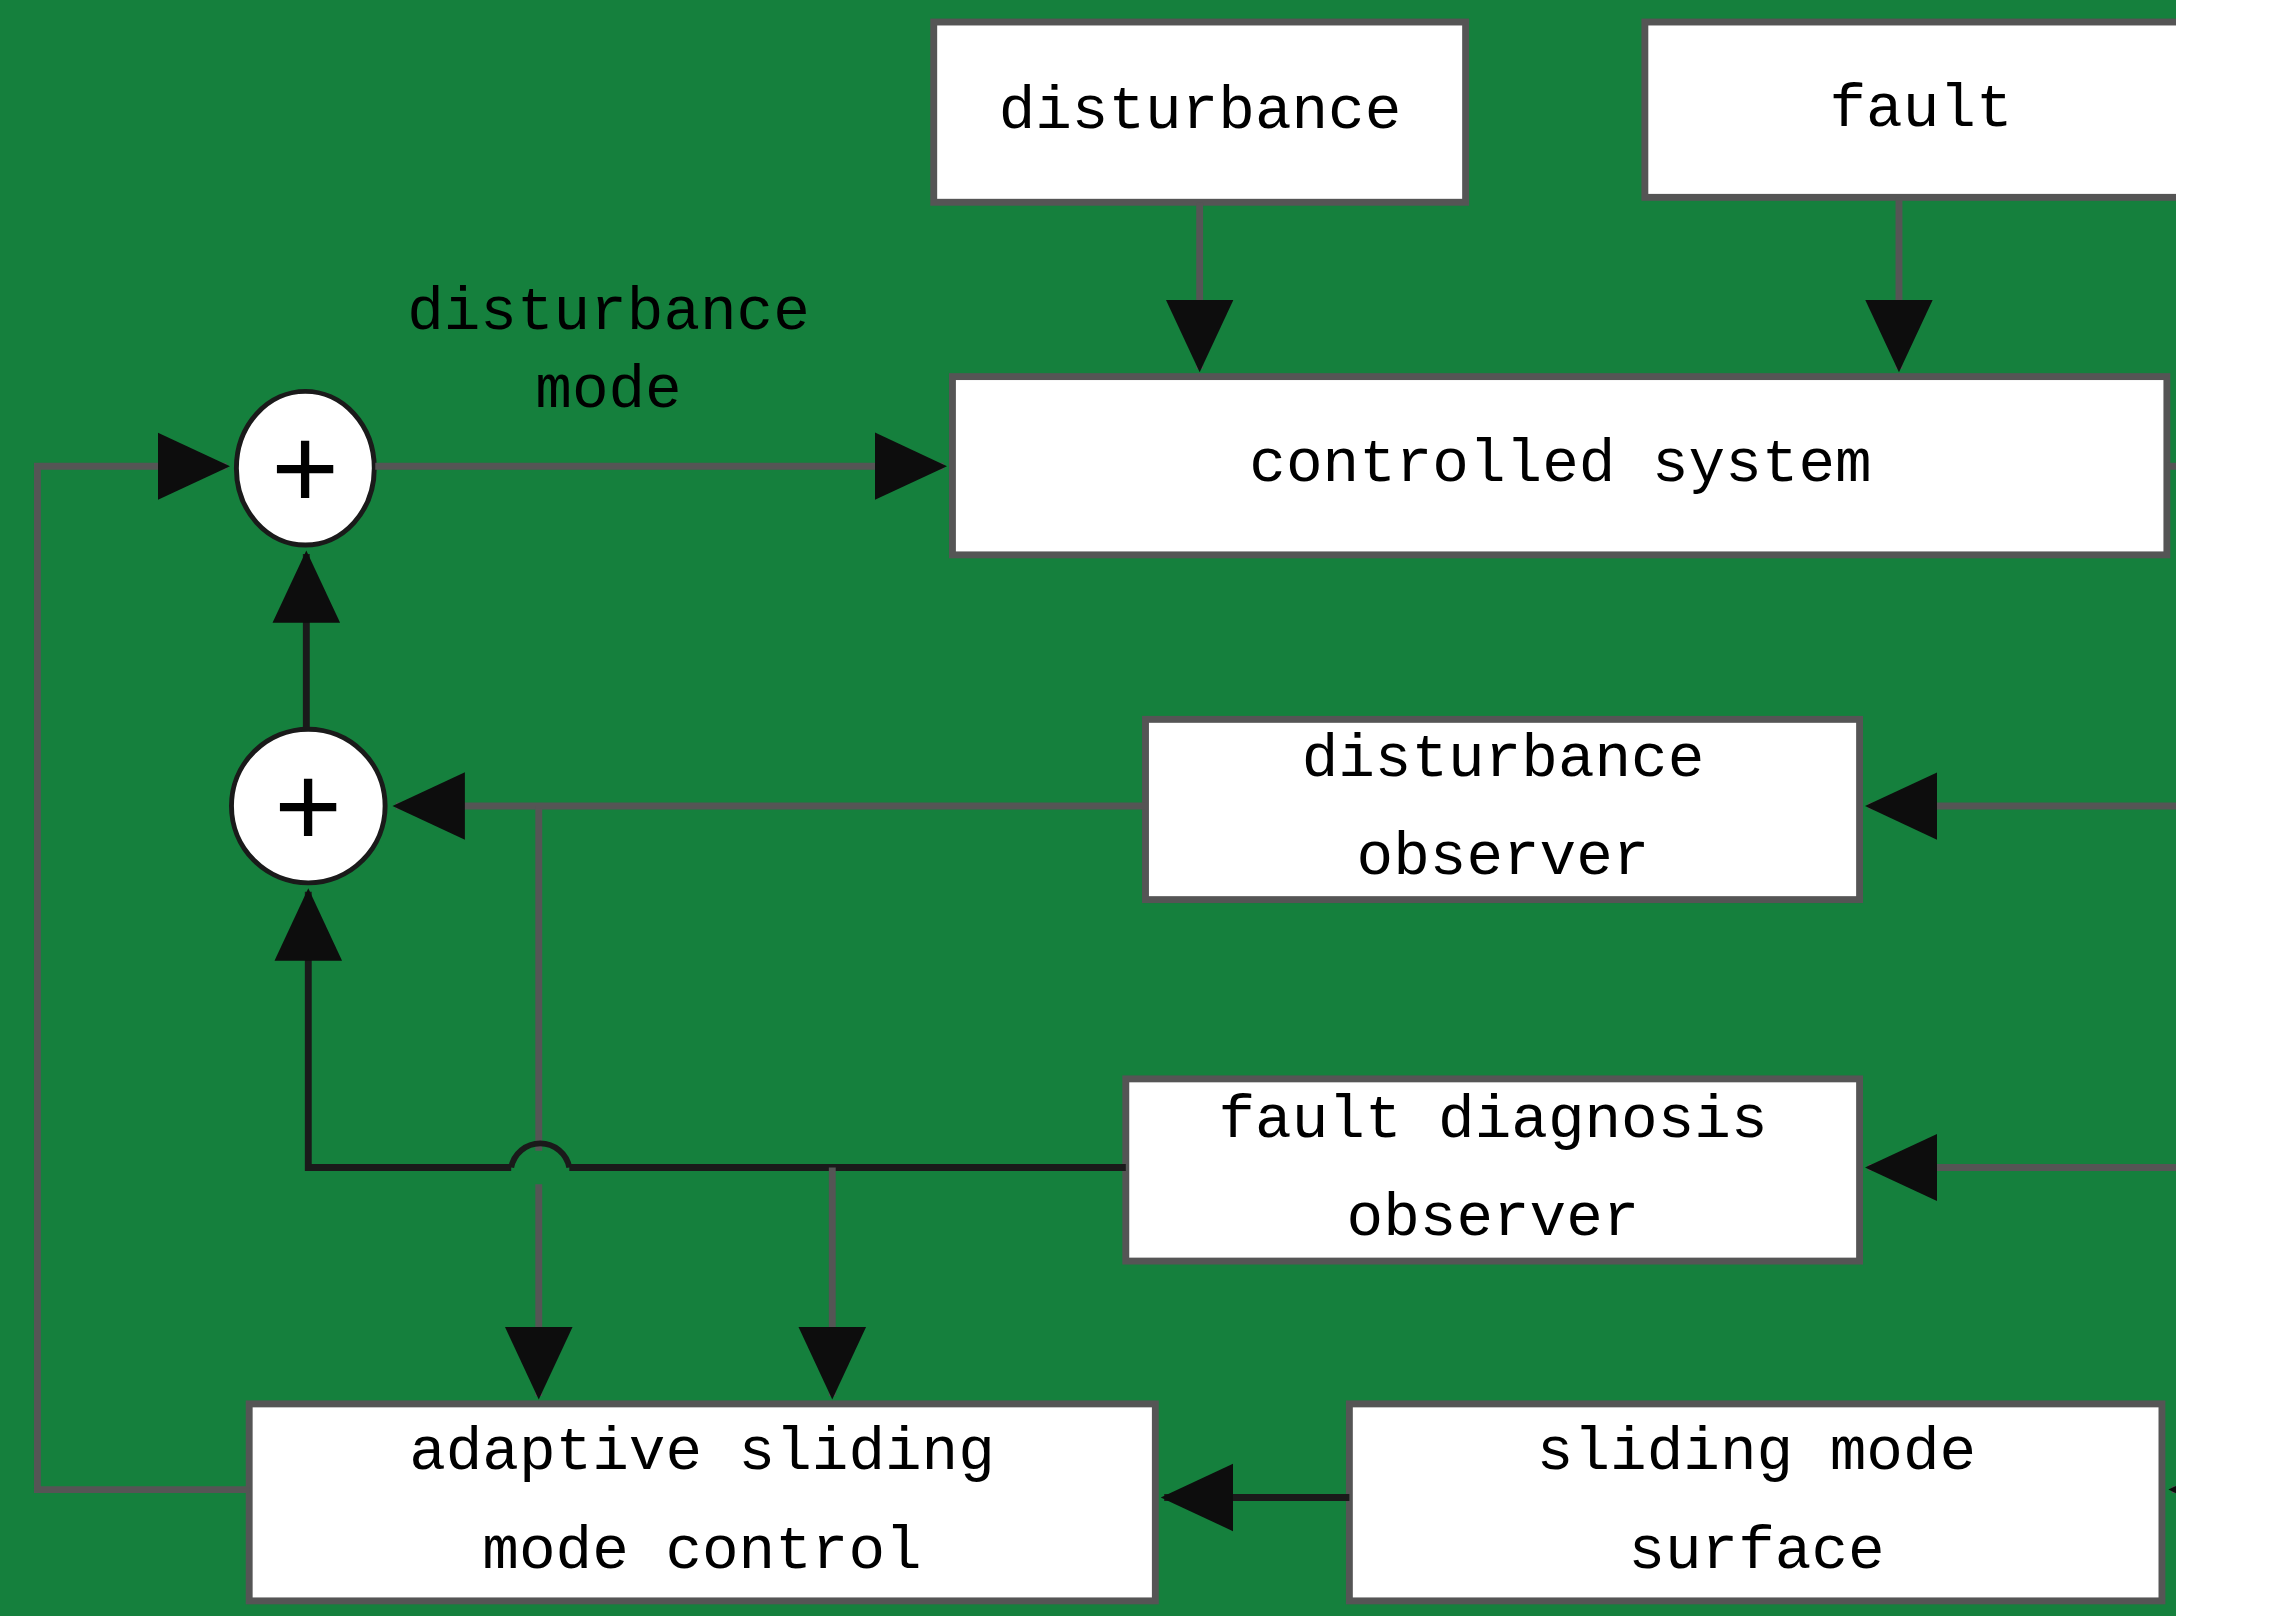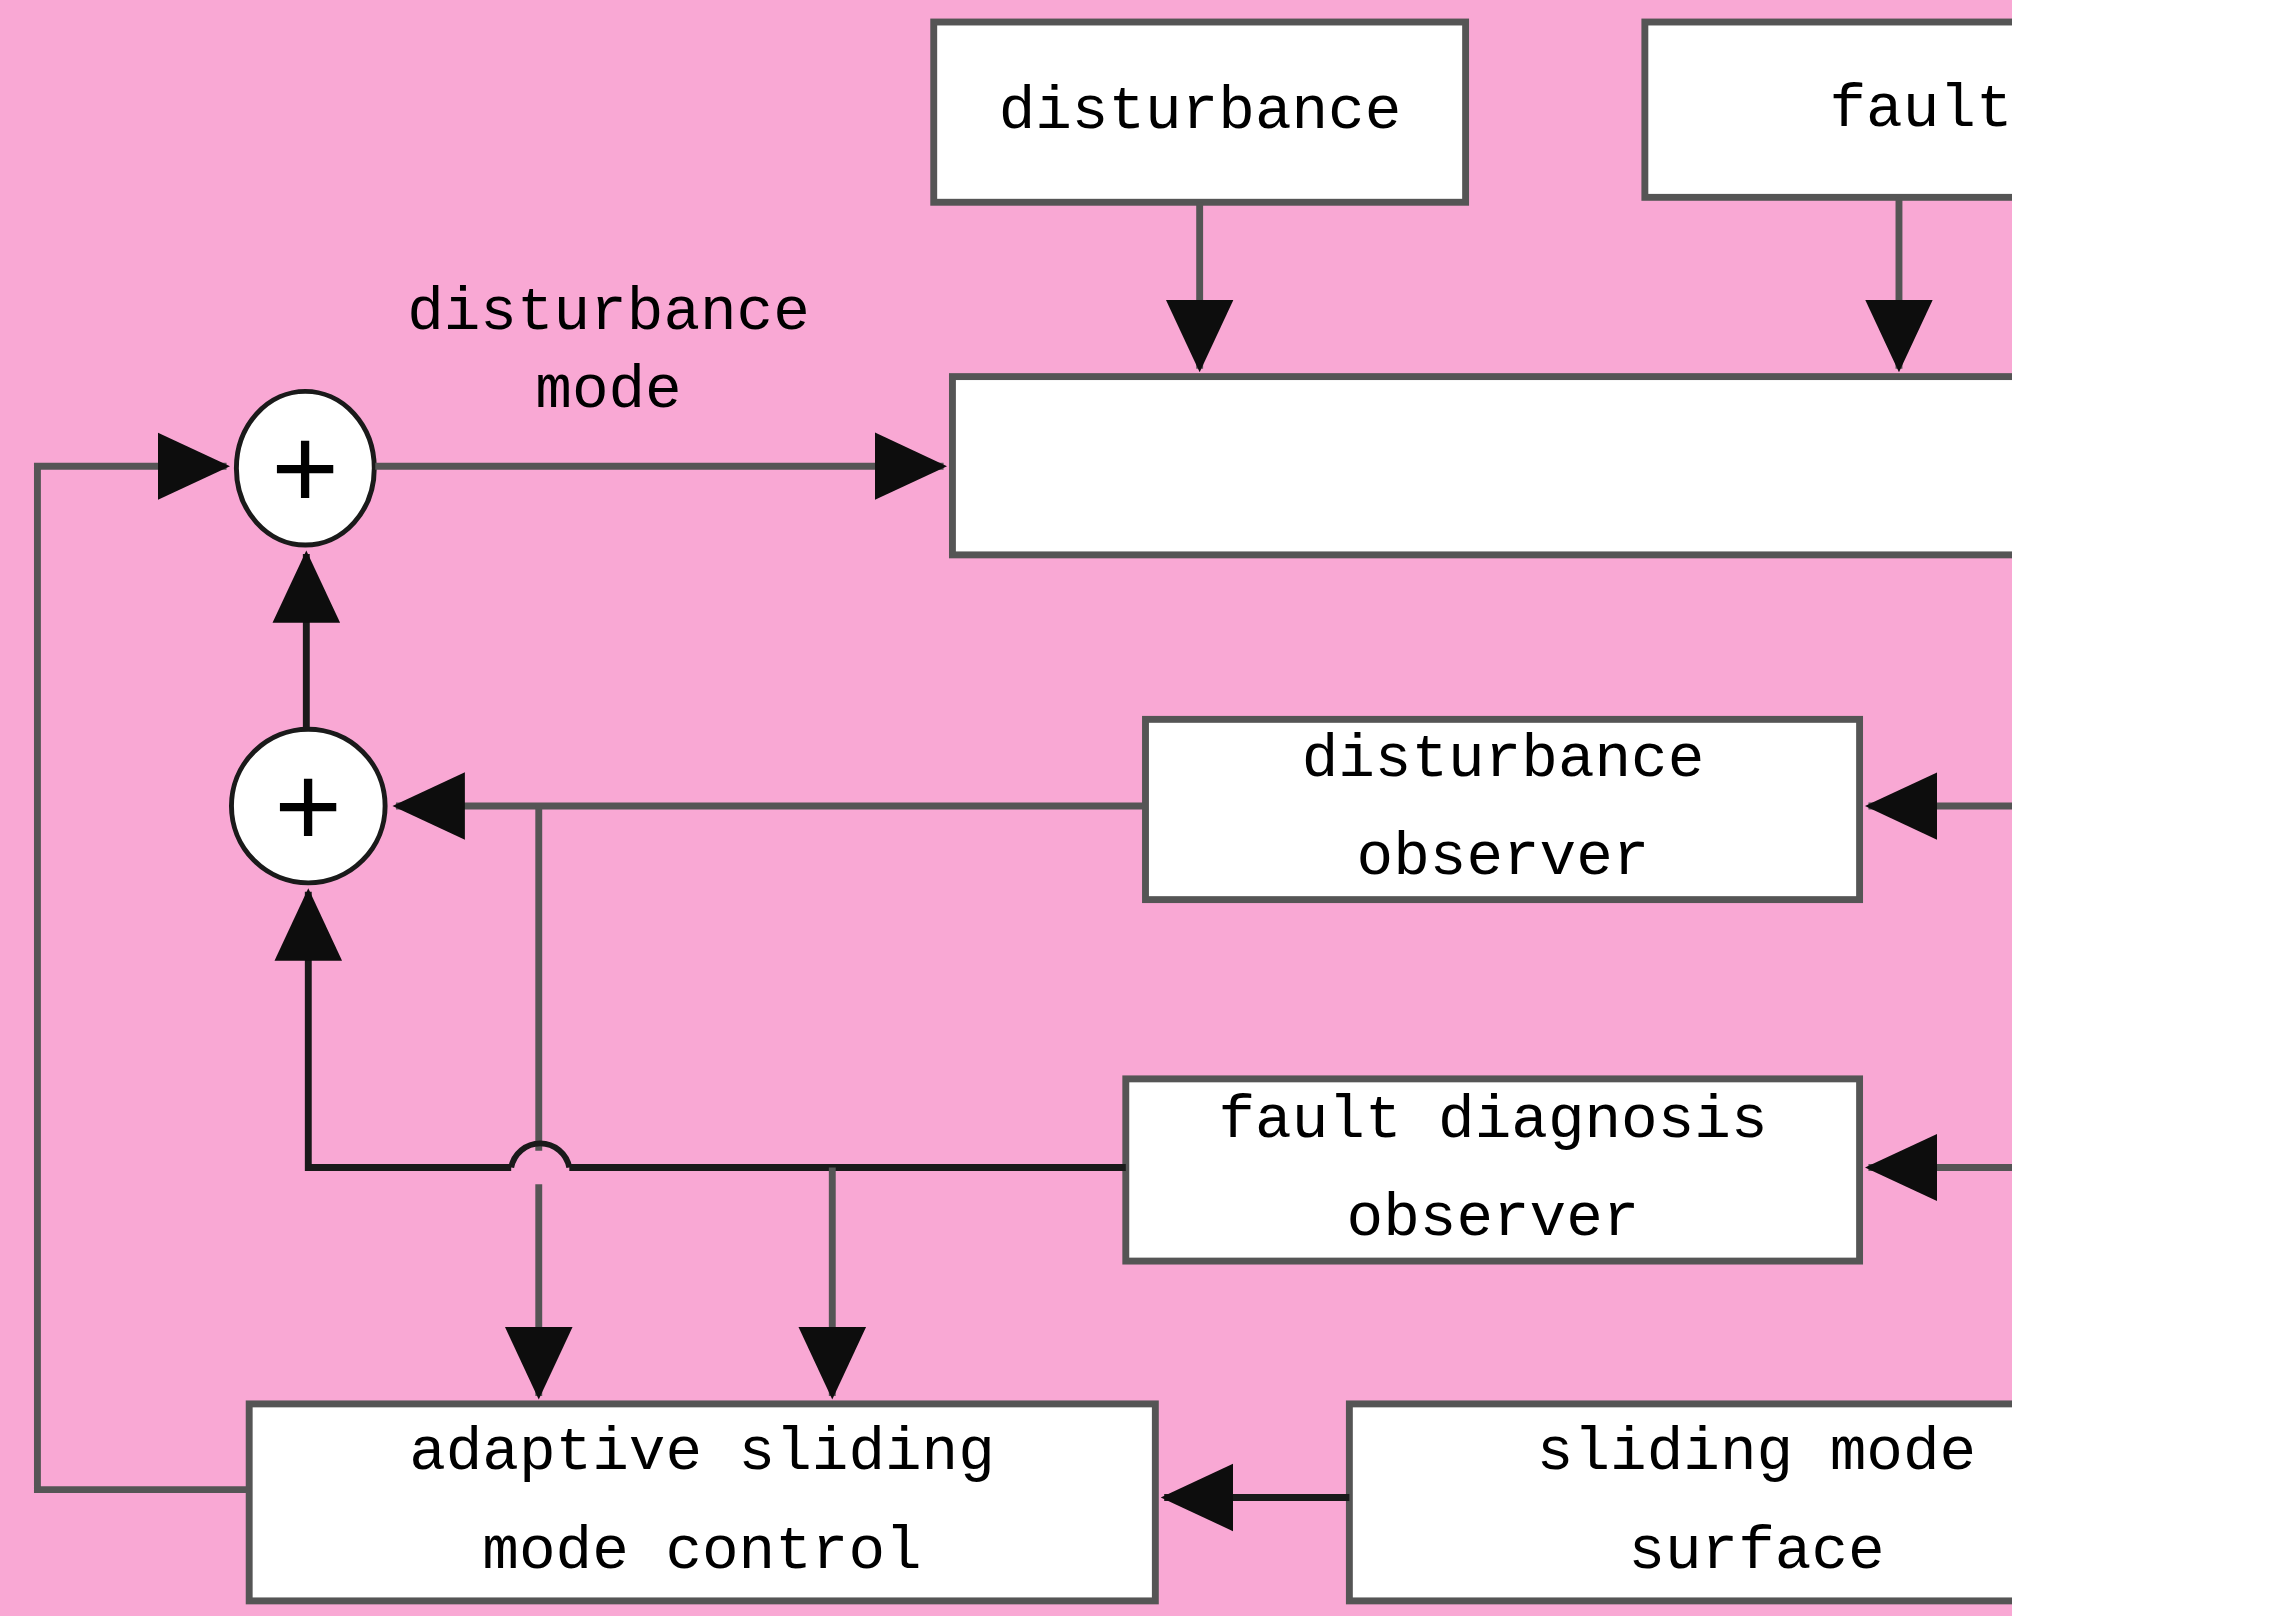--- a/index.html
+++ b/index.html
@@ -3,23 +3,23 @@
 <meta charset="utf-8">
 <title>Control System Block Diagram</title>
 <style>
   html, body {
     margin: 0;
     padding: 0;
     background: #ffffff;
   }
   #diagram-root {
     position: relative;
-    width: 2012px;
+    width: 2176px;
     height: 1617px;
-    background: #f9a8d4;
+    background: #15803d;
     font-family: "Liberation Mono", "DejaVu Sans Mono", monospace;
     overflow: hidden;
   }
   #diagram-svg {
     position: absolute;
     left: 0;
     top: 0;
     width: 2290px;
     height: 1617px;
   }
@@ -113,20 +113,23 @@
   </svg>
 
   <div class="box-label" style="left:934px; top:21.7px; width:532px; height:180px;">
     <span>disturbance</span>
   </div>
 
   <div class="box-label" style="left:1645px; top:23px; width:552px; height:175px;font-family:Liberation Mono, monospace;">
     <span>fault</span>
   </div>
 
+  <div class="box-label" style="left:953px; top:376px; width:1215px; height:178px;">
+    <span>controlled system</span>
+  </div>
 
   <div class="box-label" style="left:1146px; top:719px; width:714px; height:180px;">
     <span class="line1">disturbance</span>
     <span class="line2">observer</span>
   </div>
 
   <div class="box-label" style="left:1126px; top:1079px; width:734px; height:182px;">
     <span class="line1">fault diagnosis</span>
     <span class="line2">observer</span>
   </div>

